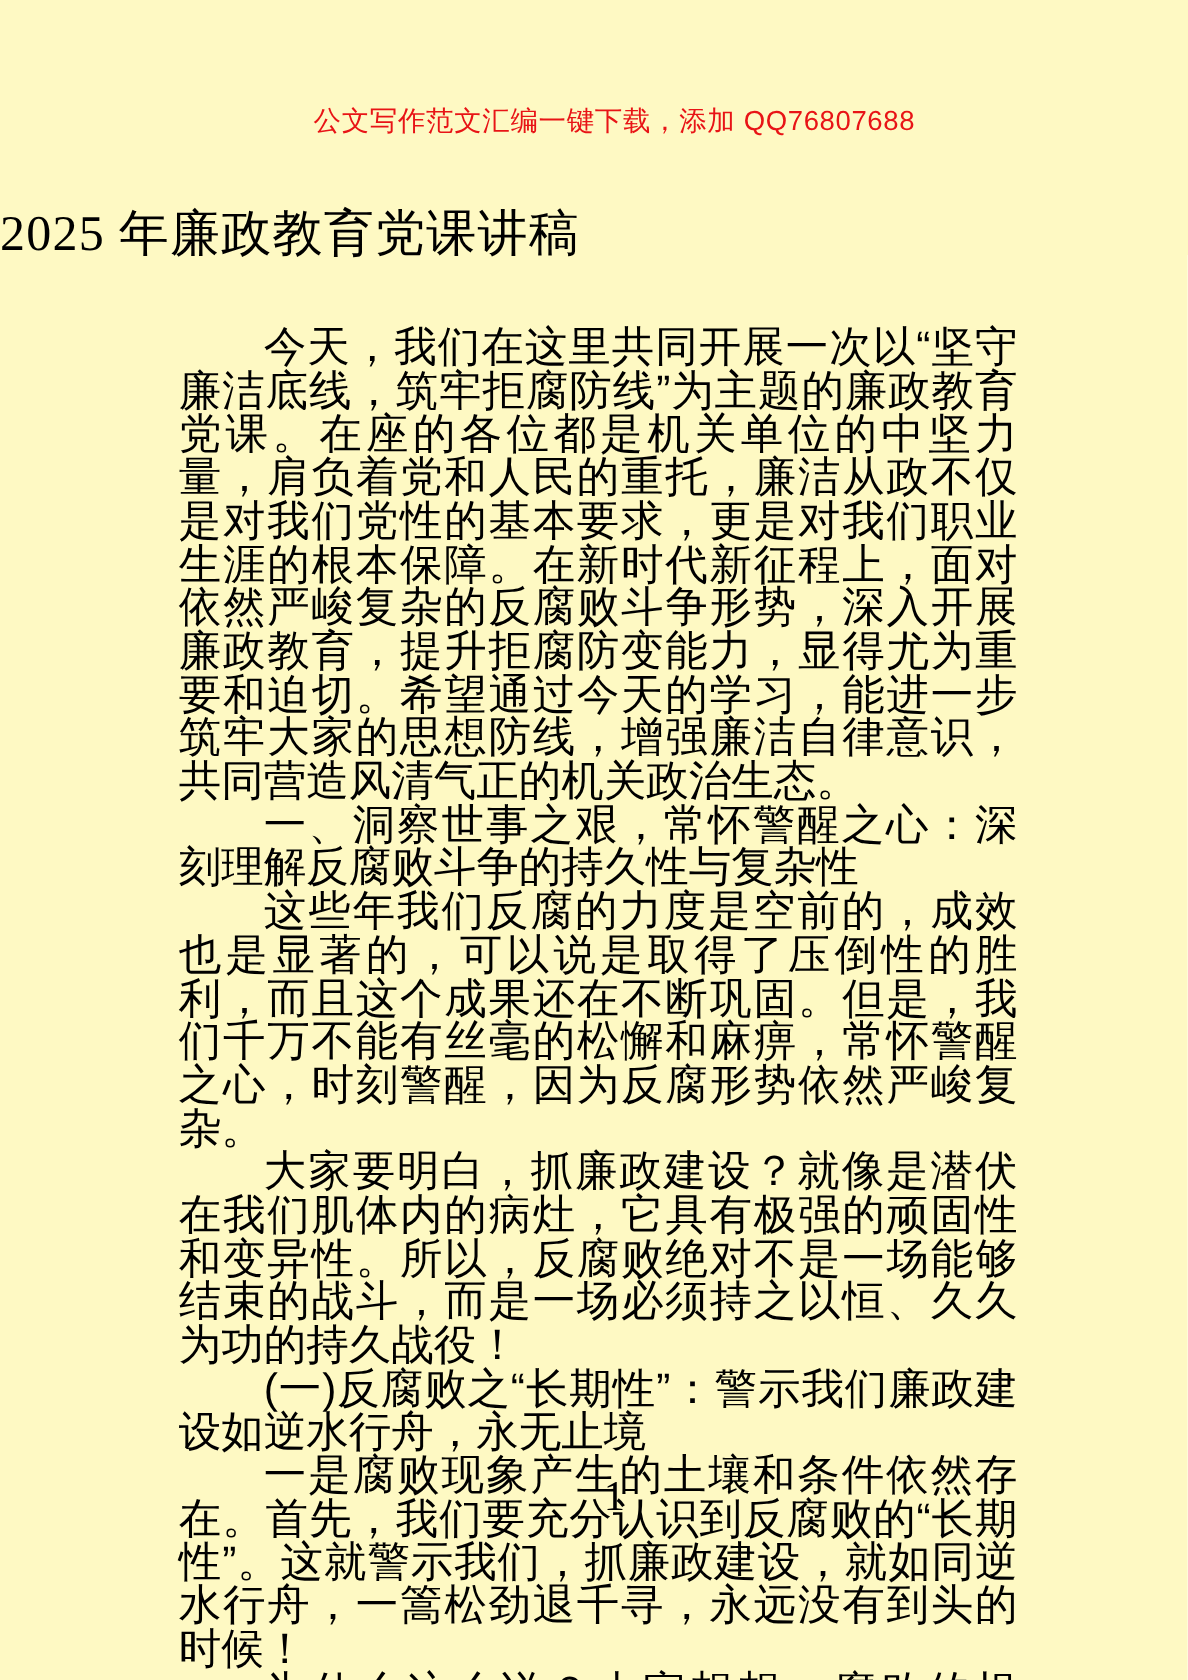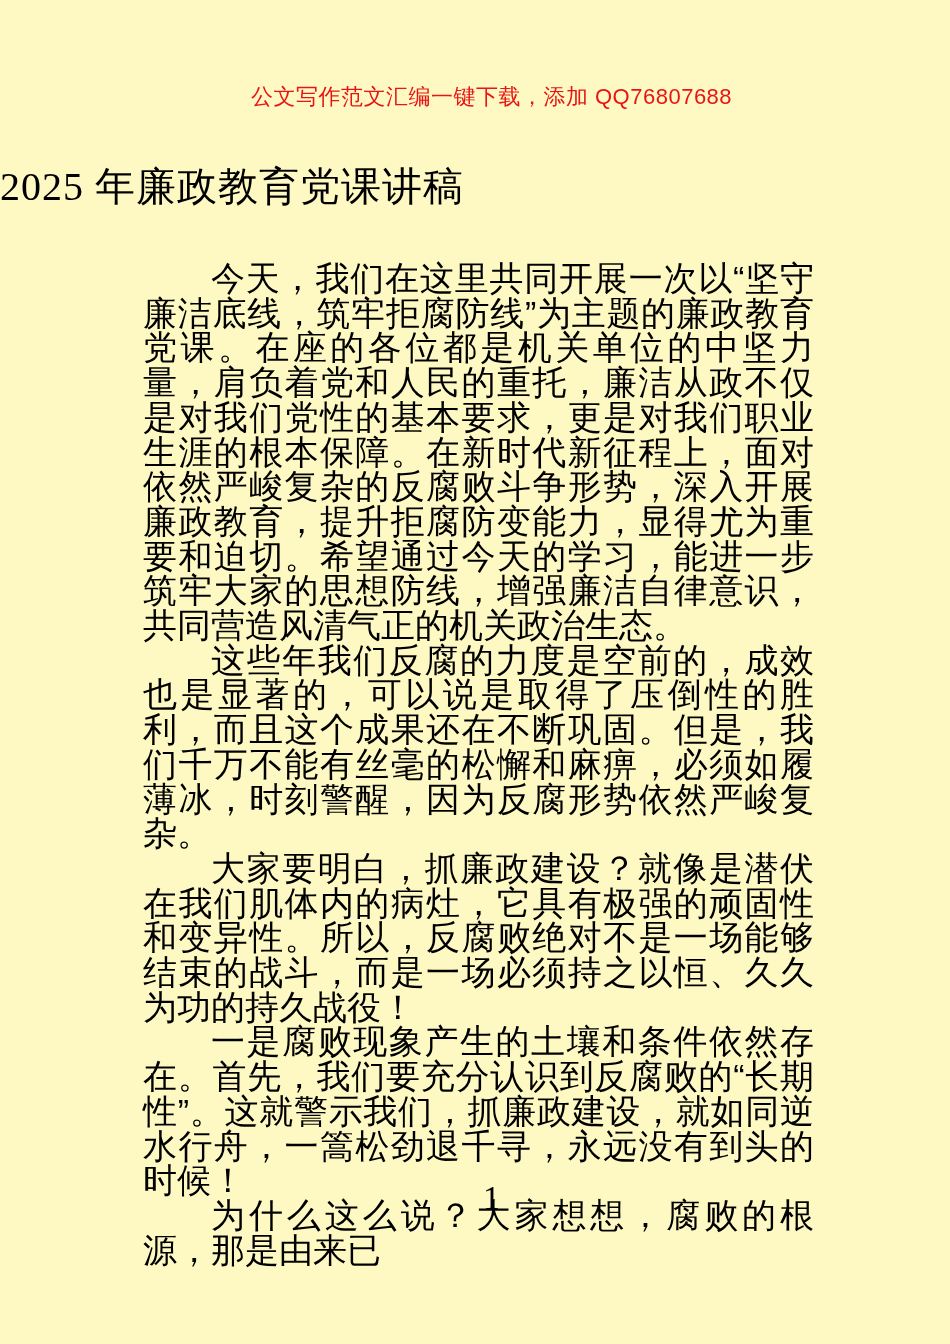--- a/index.html
+++ b/index.html
@@ -75,21 +75,23 @@
 <body>
 
 <div class="page">
 
   <div class="notice">公文写作范文汇编一键下载，添加 QQ76807688</div>
 
   <h1 class="title">2025 年廉政教育党课讲稿</h1>
 
   <div class="content">
     <p>今天，我们在这里共同开展一次以“坚守廉洁底线，筑牢拒腐防线”为主题的廉政教育党课。在座的各位都是机关单位的中坚力量，肩负着党和人民的重托，廉洁从政不仅是对我们党性的基本要求，更是对我们职业生涯的根本保障。在新时代新征程上，面对依然严峻复杂的反腐败斗争形势，深入开展廉政教育，提升拒腐防变能力，显得尤为重要和迫切。希望通过今天的学习，能进一步筑牢大家的思想防线，增强廉洁自律意识，共同营造风清气正的机关政治生态。</p>
-    <p>这些年我们反腐的力度是空前的，成效也是显著的，可以说是取得了压倒性的胜利，而且这个成果还在不断巩固。但是，我们千万不能有丝毫的松懈和麻痹，必须如履薄冰，时刻警醒，因为反腐形势依然严峻复杂。</p>
+    <p class="heading">一、洞察世事之艰，常怀警醒之心：深刻理解反腐败斗争的持久性与复杂性</p>
+    <p>这些年我们反腐的力度是空前的，成效也是显著的，可以说是取得了压倒性的胜利，而且这个成果还在不断巩固。但是，我们千万不能有丝毫的松懈和麻痹，常怀警醒之心，时刻警醒，因为反腐形势依然严峻复杂。</p>
     <p>大家要明白，抓廉政建设？就像是潜伏在我们肌体内的病灶，它具有极强的顽固性和变异性。所以，反腐败绝对不是一场能够结束的战斗，而是一场必须持之以恒、久久为功的持久战役！</p>
+    <p class="subheading">(一)反腐败之“长期性”：警示我们廉政建设如逆水行舟，永无止境</p>
     <p>一是腐败现象产生的土壤和条件依然存在。首先，我们要充分认识到反腐败的“长期性”。这就警示我们，抓廉政建设，就如同逆水行舟，一篙松劲退千寻，永远没有到头的时候！</p>
     <p>为什么这么说？大家想想，腐败的根源，那是由来已</p>
   </div>
 
   <div class="page-number">1</div>
 
 </div>
 
 </body></html>

